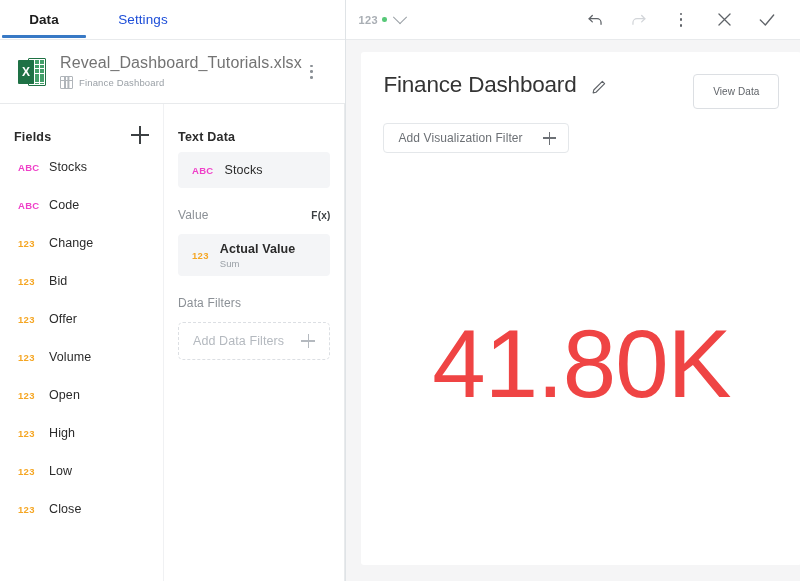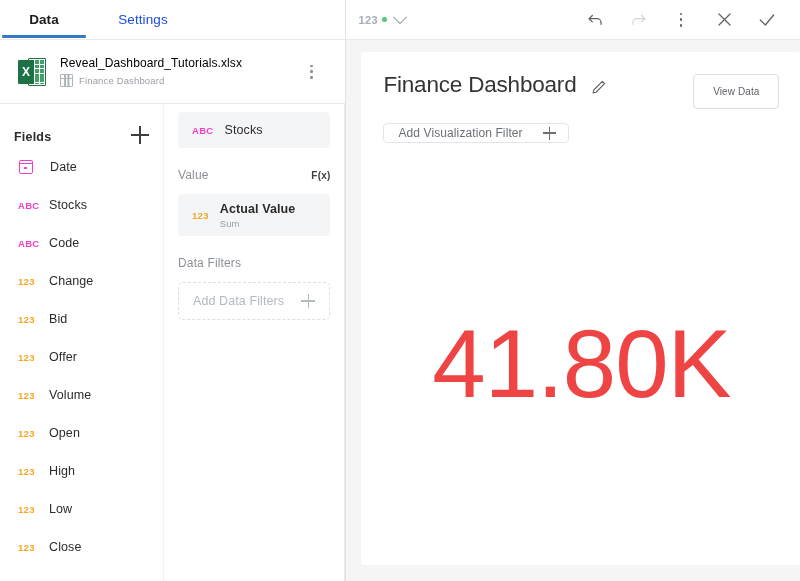--- a/index.html
+++ b/index.html
@@ -97,22 +97,22 @@
     background: #1e7145;
     border-radius: 1px;
     color: #fff;
     font-size: 12px;
     font-weight: bold;
     display: flex; align-items: center; justify-content: center;
     font-family: "Liberation Sans", sans-serif;
   }
   .file-meta { display: flex; flex-direction: column; justify-content: center; min-width: 0; }
   .file-name {
-    font-size: 12px;
-    color: #000000;
+    font-size: 16px;
+    color: #737373;
     letter-spacing: .1px;
     white-space: nowrap;
   }
   .file-sub {
     display: flex; align-items: center;
     margin-top: 4px;
   }
   .table-icon {
     width: 13px; height: 13px;
     border: 1.3px solid #b0b5ba;
@@ -314,21 +314,21 @@
     font-size: 10px; color: #5f6368; letter-spacing: .1px;
     cursor: pointer;
     background: #fff;
     margin-top: 2px;
   }
   .filter-row { padding: 14px 22px 0 22px; }
   .filter-btn {
     display: inline-flex; align-items: center;
     border: 1px solid #e4e7ea;
     border-radius: 4px;
-    height: 20px;
+    height: 30px;
     padding: 0 12px 0 14px;
     gap: 20px;
     cursor: pointer;
     background: #fff;
     text-align: right;
   }
   .filter-btn span { font-size: 12px; color: #6c7075; letter-spacing: .1px; }
   .filter-btn .fplus { width: 13px; height: 13px; position: relative; }
   .filter-btn .fplus:before, .filter-btn .fplus:after { content:""; position:absolute; background:#6c7075; }
   .filter-btn .fplus:before { left:0; right:0; top:5.8px; height:1.4px; }
@@ -388,24 +388,20 @@
 
     <div class="cols">
 
       <div class="col-fields">
         <div class="section-head">
           <span class="section-title">Fields</span>
           <span class="plus-btn"></span>
         </div>
         <div class="fields-list">
 
-          <div class="field-item">
-            <span class="cal-icon"></span>
-            <span class="field-label">Date</span>
-          </div>
 
           <div class="field-item">
             <span class="field-type abc">ABC</span>
             <span class="field-label">Stocks</span>
           </div>
 
           <div class="field-item">
             <span class="field-type abc">ABC</span>
             <span class="field-label">Code</span>
           </div>
@@ -447,20 +443,23 @@
 
           <div class="field-item">
             <span class="field-type num">123</span>
             <span class="field-label">Close</span>
           </div>
 
         </div>
       </div>
 
       <div class="col-props">
+        <div class="section-head">
+          <span class="section-title">Text Data</span>
+        </div>
 
         <div class="chip">
           <span class="ctype abc">ABC</span>
           <span class="ctext">
             <span class="cname plain">Stocks</span>
           </span>
         </div>
 
         <div class="spacer-22"></div>
 

